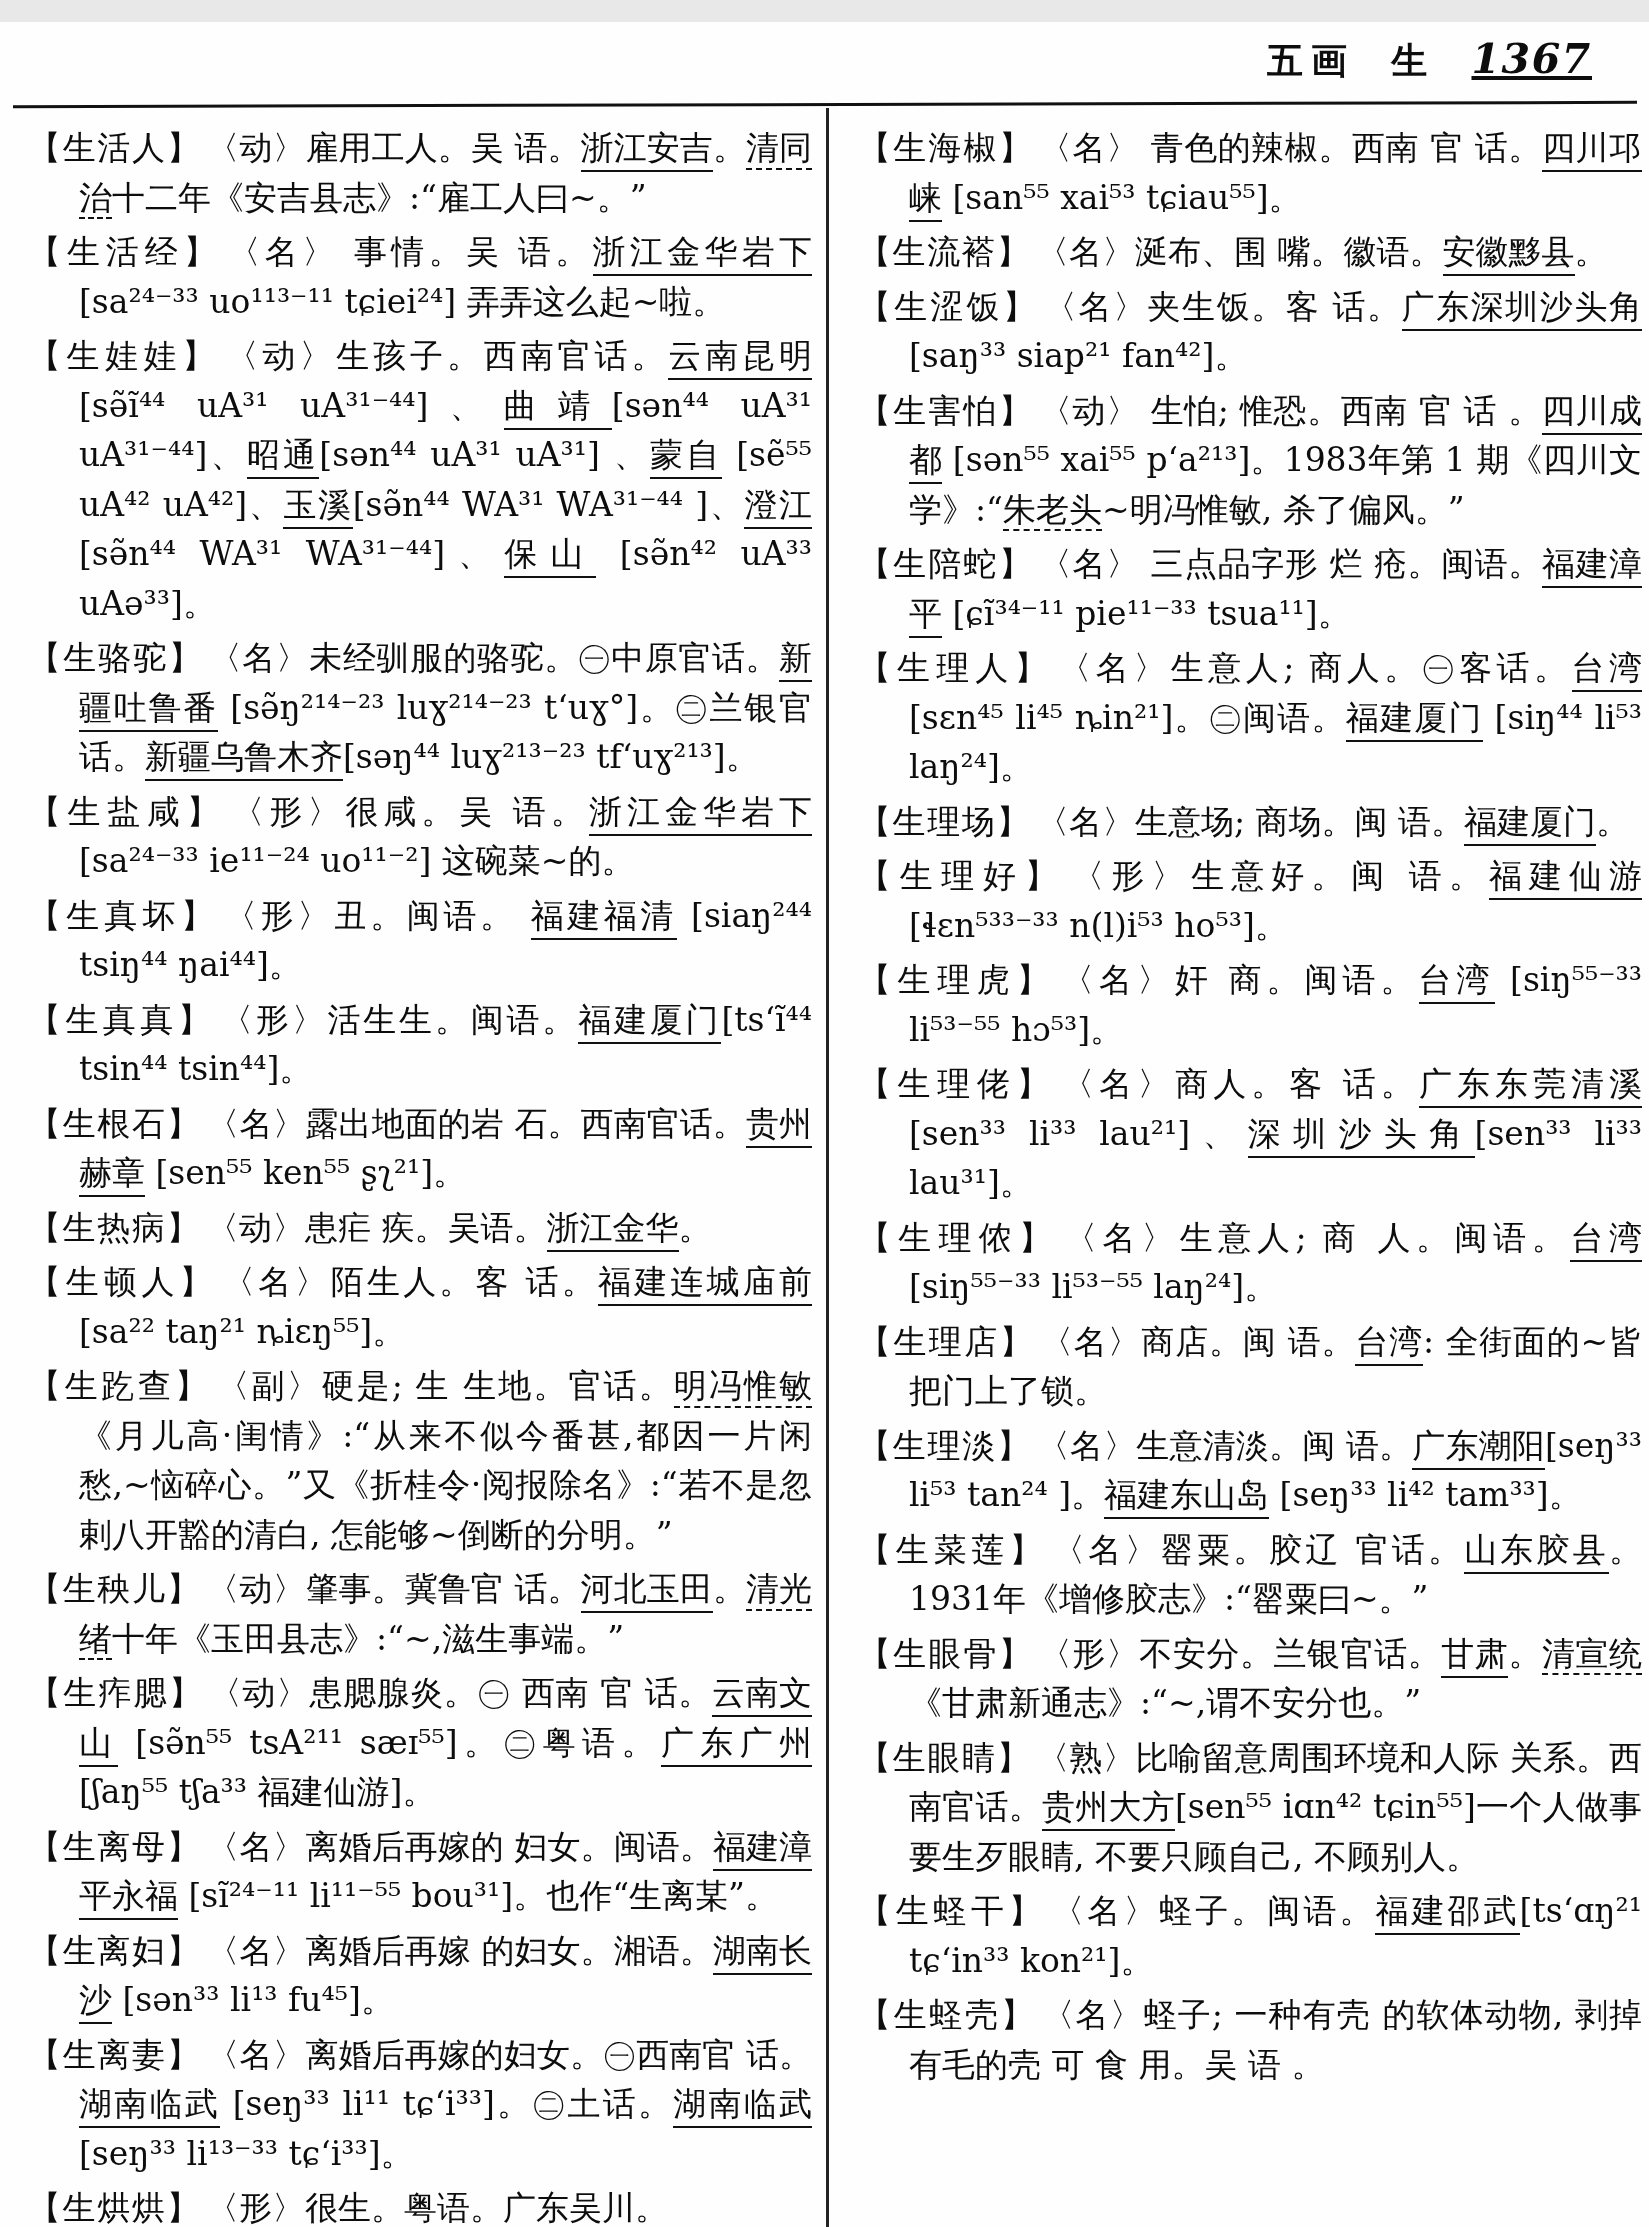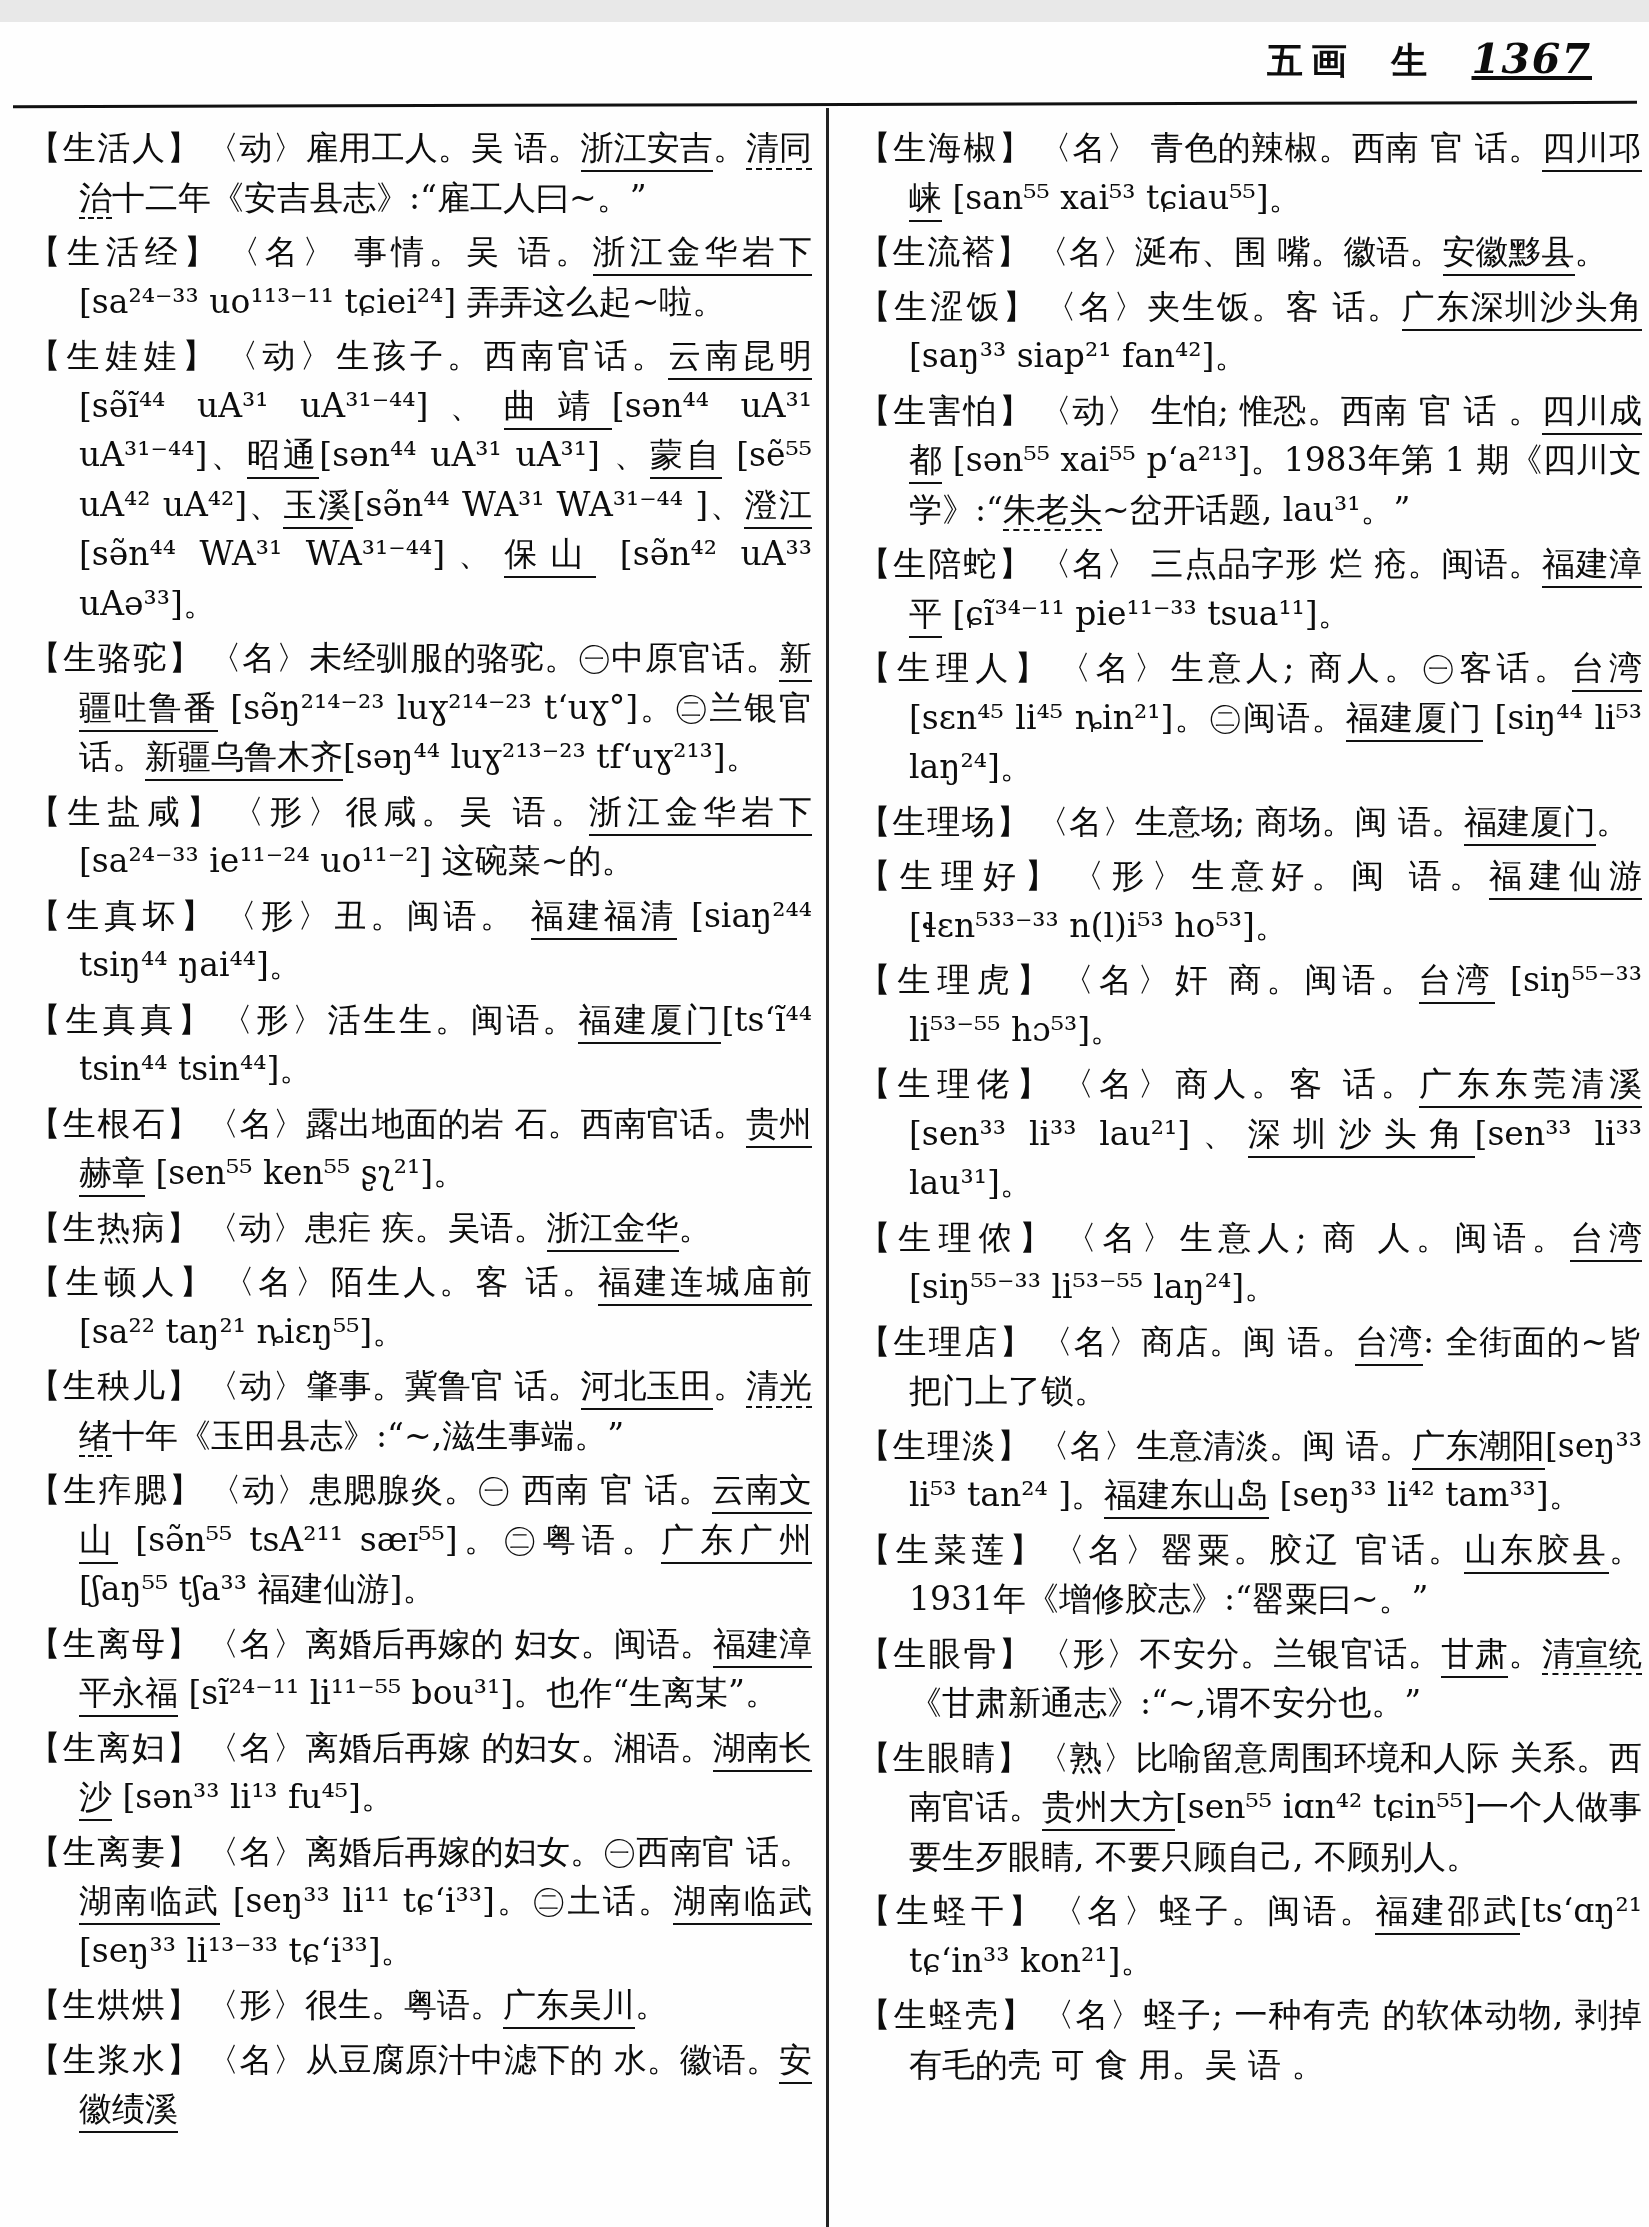--- a/index.html
+++ b/index.html
@@ -56,33 +56,34 @@
         <div class="entry"><span class="hw">【生活人】</span><span>〈动〉雇用工人。吴 语。</span><span class="u1">浙江安吉</span><span>。</span><span class="u2">清同治</span><span>十二年《安吉县志》:“雇工人曰~。”</span></div>
         <div class="entry"><span class="hw">【生活经】</span><span>〈名〉 事情。吴 语。</span><span class="u1">浙江金华岩下</span><span>[sa²⁴⁻³³ uo¹¹³⁻¹¹ tɕiei²⁴] 弄弄这么起~啦。</span></div>
         <div class="entry"><span class="hw">【生娃娃】</span><span>〈动〉生孩子。西南官话。</span><span class="u1">云南昆明</span><span> [sə̃ĩ⁴⁴ uA³¹ uA³¹⁻⁴⁴]、</span><span class="u1">曲靖</span><span>[sən⁴⁴ uA³¹ uA³¹⁻⁴⁴]、</span><span class="u1">昭通</span><span>[sən⁴⁴ uA³¹ uA³¹] 、</span><span class="u1">蒙自</span><span> [sẽ⁵⁵ uA⁴² uA⁴²]、</span><span class="u1">玉溪</span><span>[sə̃n⁴⁴ WA³¹ WA³¹⁻⁴⁴ ]、</span><span class="u1">澄江</span><span>[sə̃n⁴⁴ WA³¹ WA³¹⁻⁴⁴]、</span><span class="u1">保山</span><span> [sə̃n⁴² uA³³ uAə³³]。</span></div>
         <div class="entry"><span class="hw">【生骆驼】</span><span>〈名〉未经驯服的骆驼。㊀中原官话。</span><span class="u1">新疆吐鲁番</span><span> [sə̃ŋ²¹⁴⁻²³ luɣ²¹⁴⁻²³ t‘uɣ°]。㊁兰银官话。</span><span class="u1">新疆乌鲁木齐</span><span>[səŋ⁴⁴ luɣ²¹³⁻²³ tf‘uɣ²¹³]。</span></div>
         <div class="entry"><span class="hw">【生盐咸】</span><span>〈形〉很咸。吴 语。</span><span class="u1">浙江金华岩下</span><span> [sa²⁴⁻³³ ie¹¹⁻²⁴ uo¹¹⁻²] 这碗菜~的。</span></div>
         <div class="entry"><span class="hw">【生真坏】</span><span>〈形〉丑。闽语。 </span><span class="u1">福建福清</span><span> [siaŋ²⁴⁴ tsiŋ⁴⁴ ŋai⁴⁴]。</span></div>
         <div class="entry"><span class="hw">【生真真】</span><span>〈形〉活生生。闽语。</span><span class="u1">福建厦门</span><span>[ts‘ĩ⁴⁴ tsin⁴⁴ tsin⁴⁴]。</span></div>
         <div class="entry"><span class="hw">【生根石】</span><span>〈名〉露出地面的岩 石。西南官话。</span><span class="u1">贵州赫章</span><span> [sen⁵⁵ ken⁵⁵ ʂʅ²¹]。</span></div>
         <div class="entry"><span class="hw">【生热病】</span><span>〈动〉患疟 疾。吴语。</span><span class="u1">浙江金华</span><span>。</span></div>
         <div class="entry"><span class="hw">【生顿人】</span><span>〈名〉陌生人。客 话。</span><span class="u1">福建连城庙前</span><span> [sa²² taŋ²¹ ȵiɛŋ⁵⁵]。</span></div>
+        <div class="entry"><span class="hw">【生趷查】</span><span>〈副〉硬是; 生 生地。官话。</span><span class="u2">明冯惟敏</span><span>《月儿高·闺情》:“从来不似今番甚,都因一片闲愁,~恼碎心。”又《折桂令·阅报除名》:“若不是忽剌八开豁的清白, 怎能够~倒断的分明。”</span></div>
         <div class="entry"><span class="hw">【生秧儿】</span><span>〈动〉肇事。冀鲁官 话。</span><span class="u1">河北玉田</span><span>。</span><span class="u2">清光绪</span><span>十年《玉田县志》:“~,滋生事端。”</span></div>
         <div class="entry"><span class="hw">【生痄腮】</span><span>〈动〉患腮腺炎。㊀ 西南 官 话。</span><span class="u1">云南文山</span><span> [sə̃n⁵⁵ tsA²¹¹ sæɪ⁵⁵]。㊁粤语。</span><span class="u1">广东广州</span><span>[ʃaŋ⁵⁵ tʃa³³ 福建仙游]。</span></div>
         <div class="entry"><span class="hw">【生离母】</span><span>〈名〉离婚后再嫁的 妇女。闽语。</span><span class="u1">福建漳平永福</span><span> [sĩ²⁴⁻¹¹ li¹¹⁻⁵⁵ bou³¹]。也作“生离某”。</span></div>
         <div class="entry"><span class="hw">【生离妇】</span><span>〈名〉离婚后再嫁 的妇女。湘语。</span><span class="u1">湖南长沙</span><span> [sən³³ li¹³ fu⁴⁵]。</span></div>
         <div class="entry"><span class="hw">【生离妻】</span><span>〈名〉离婚后再嫁的妇女。㊀西南官 话。</span><span class="u1">湖南临武</span><span> [seŋ³³ li¹¹ tɕ‘i³³]。㊁土话。</span><span class="u1">湖南临武</span><span>[seŋ³³ li¹³⁻³³ tɕ‘i³³]。</span></div>
         <div class="entry"><span class="hw">【生烘烘】</span><span>〈形〉很生。粤语。</span><span class="u1">广东吴川</span><span>。</span></div>
         <div class="entry"><span class="hw">【生浆水】</span><span>〈名〉从豆腐原汁中滤下的 水。徽语。</span><span class="u1">安徽绩溪</span></div>
       </div>
     <div class="col">
         <div class="entry"><span class="hw">【生海椒】</span><span>〈名〉 青色的辣椒。西南 官 话。</span><span class="u1">四川邛崃</span><span> [san⁵⁵ xai⁵³ tɕiau⁵⁵]。</span></div>
         <div class="entry"><span class="hw">【生流褡】</span><span>〈名〉涎布、围 嘴。徽语。</span><span class="u1">安徽黟县</span><span>。</span></div>
         <div class="entry"><span class="hw">【生涩饭】</span><span>〈名〉夹生饭。客 话。</span><span class="u1">广东深圳沙头角</span><span>[saŋ³³ siap²¹ fan⁴²]。</span></div>
-        <div class="entry"><span class="hw">【生害怕】</span><span>〈动〉 生怕; 惟恐。西南 官 话 。</span><span class="u1">四川成都</span><span> [sən⁵⁵ xai⁵⁵ p‘a²¹³]。1983年第 1 期《四川文学》:“</span><span class="u2">朱老头</span><span>~岔开话题, lau³¹。”</span></div>
+        <div class="entry"><span class="hw">【生害怕】</span><span>〈动〉 生怕; 惟恐。西南 官 话 。</span><span class="u1">四川成都</span><span> [sən⁵⁵ xai⁵⁵ p‘a²¹³]。1983年第 1 期《四川文学》:“</span><span class="u2">朱老头</span><span>~明冯惟敏, 杀了偏风。”</span></div>
         <div class="entry"><span class="hw">【生陪蛇】</span><span>〈名〉 三点品字形 烂 疮。闽语。</span><span class="u1">福建漳平</span><span> [ɕĩ³⁴⁻¹¹ pie¹¹⁻³³ tsua¹¹]。</span></div>
         <div class="entry"><span class="hw">【生理人】</span><span>〈名〉生意人; 商人。㊀客话。</span><span class="u1">台湾</span><span> [sɛn⁴⁵ li⁴⁵ ȵin²¹]。㊁闽语。</span><span class="u1">福建厦门</span><span> [siŋ⁴⁴ li⁵³ laŋ²⁴]。</span></div>
         <div class="entry"><span class="hw">【生理场】</span><span>〈名〉生意场; 商场。闽 语。</span><span class="u1">福建厦门</span><span>。</span></div>
         <div class="entry"><span class="hw">【生理好】</span><span>〈形〉生意好。闽 语。</span><span class="u1">福建仙游</span><span> [ɬɛn⁵³³⁻³³ n(l)i⁵³ ho⁵³]。</span></div>
         <div class="entry"><span class="hw">【生理虎】</span><span>〈名〉奸 商。闽语。</span><span class="u1">台湾</span><span> [siŋ⁵⁵⁻³³ li⁵³⁻⁵⁵ hɔ⁵³]。</span></div>
         <div class="entry"><span class="hw">【生理佬】</span><span>〈名〉商人。客 话。</span><span class="u1">广东东莞清溪</span><span> [sen³³ li³³ lau²¹]、</span><span class="u1">深圳沙头角</span><span>[sen³³ li³³ lau³¹]。</span></div>
         <div class="entry"><span class="hw">【生理侬】</span><span>〈名〉生意人; 商 人。闽语。</span><span class="u1">台湾</span><span>[siŋ⁵⁵⁻³³ li⁵³⁻⁵⁵ laŋ²⁴]。</span></div>
         <div class="entry"><span class="hw">【生理店】</span><span>〈名〉商店。闽 语。</span><span class="u1">台湾</span><span>: 全街面的~皆把门上了锁。</span></div>
         <div class="entry"><span class="hw">【生理淡】</span><span>〈名〉生意清淡。闽 语。</span><span class="u1">广东潮阳</span><span>[seŋ³³ li⁵³ tan²⁴ ]。</span><span class="u1">福建东山岛</span><span> [seŋ³³ li⁴² tam³³]。</span></div>
         <div class="entry"><span class="hw">【生菜莲】</span><span>〈名〉罂粟。胶辽 官话。</span><span class="u1">山东胶县</span><span>。1931年《增修胶志》:“罂粟曰~。”</span></div>

